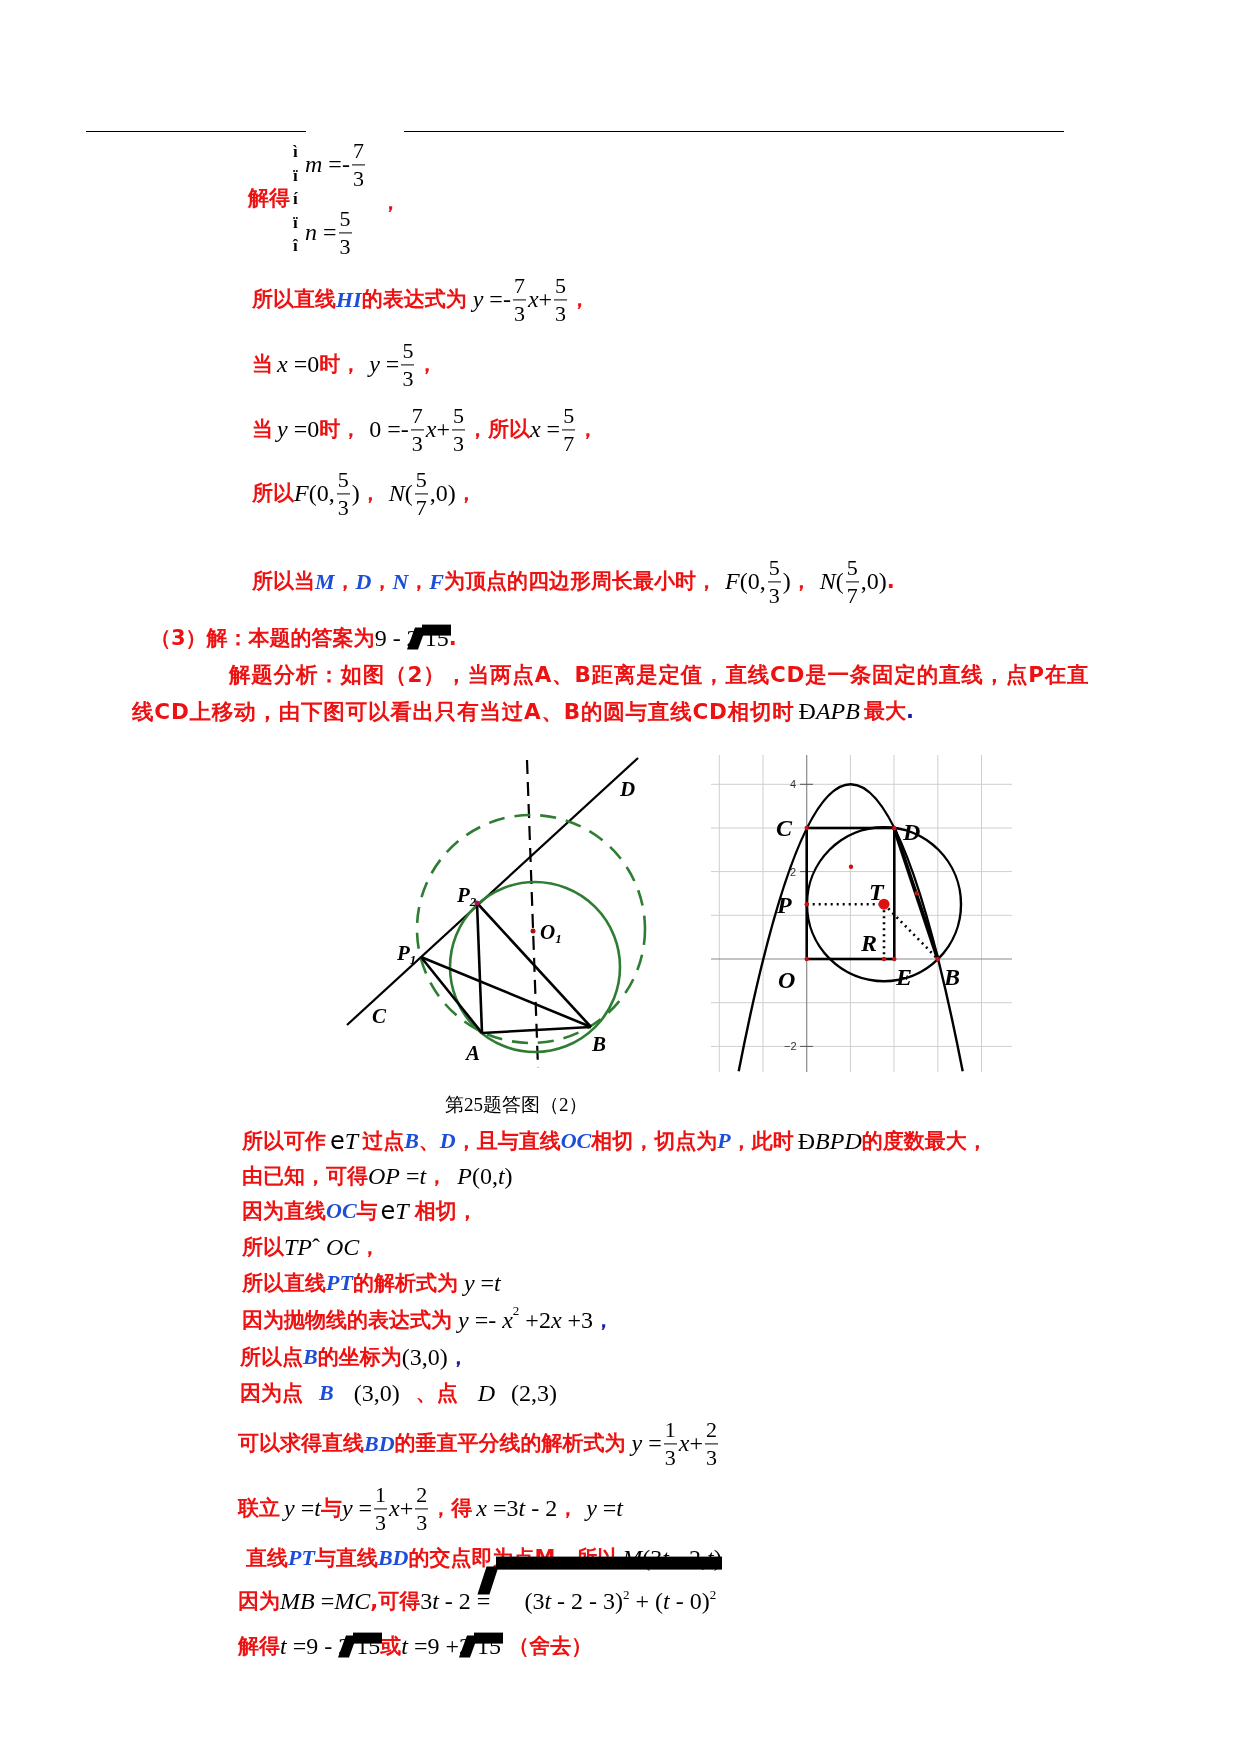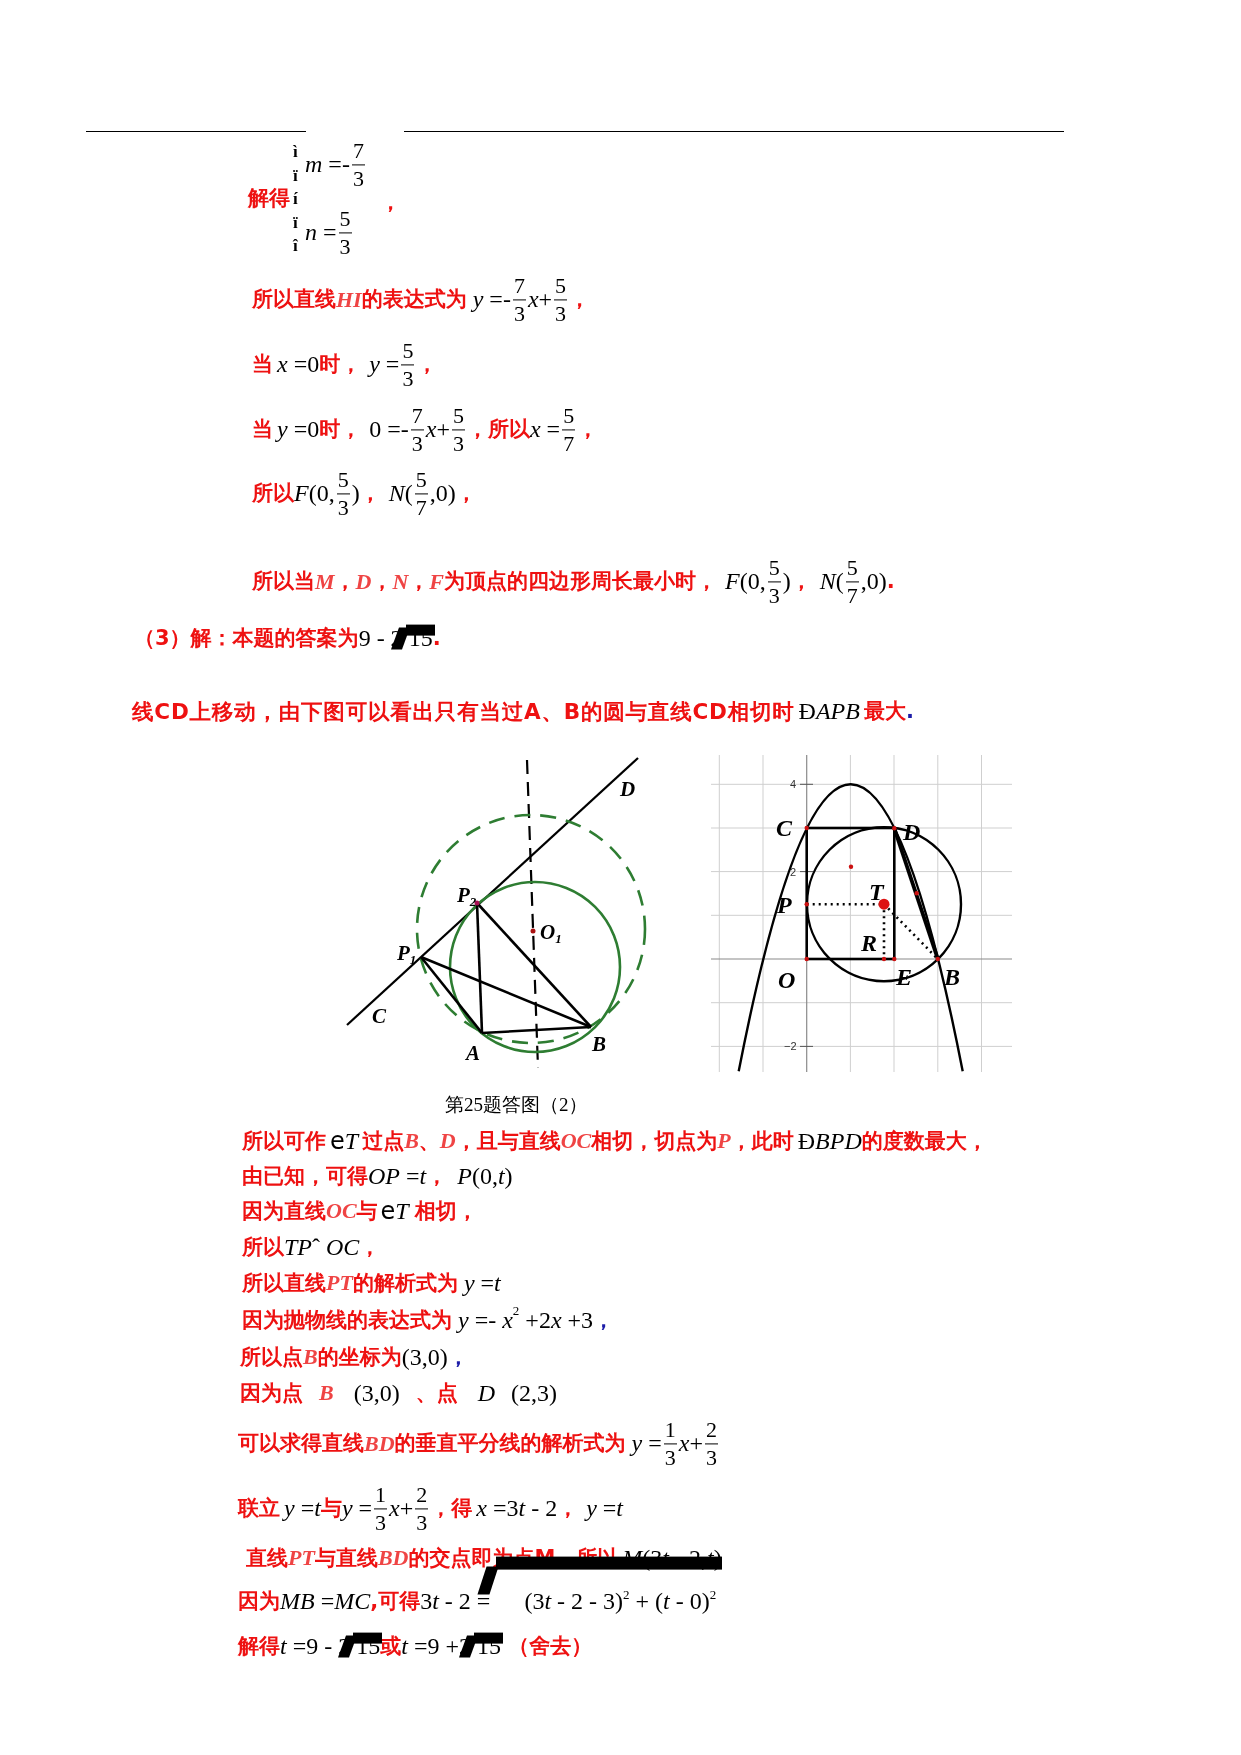--- a/index.html
+++ b/index.html
@@ -2,21 +2,21 @@
 <html><head>
 <meta charset="utf-8">
 <style>
   html,body{margin:0;padding:0;background:#ffffff;}
   #page{position:relative;width:1241px;height:1755px;background:#ffffff;overflow:hidden;}
   .rule{position:absolute;top:131px;height:1px;background:#000;}
   .abs{position:absolute;white-space:pre;}
   .ln{position:absolute;display:flex;align-items:center;transform:translateY(-50%);white-space:pre;}
   .ln>*{white-space:pre;}
   .cn{color:#ee1111;font-family:"DejaVu Sans",sans-serif;font-weight:bold;font-size:21px;line-height:1.2;}
-  .ci{color:#ef4444;font-family:"Liberation Serif",serif;font-weight:bold;font-style:italic;font-size:22px;}
+  .ci{color:#1d4ed8;font-family:"Liberation Serif",serif;font-weight:bold;font-style:italic;font-size:22px;}
   .mt{font-family:"Liberation Serif",serif;font-size:24px;color:#000;line-height:1.2;}
   .v{font-style:italic;}
   .sym{font-family:"DejaVu Sans",sans-serif;font-size:24px;color:#000;}
   .fr{display:inline-flex;flex-direction:column;align-items:center;font-family:"Liberation Serif",serif;font-size:22px;line-height:1.05;color:#000;margin:0 2px;}
   .fr .nu{border-bottom:1.6px solid #000;padding:0 1px 2px;}
   .fr .de{padding-top:2px;}
   .blue{color:#1c1ca8 !important;}
   .sup{font-size:13px;position:relative;top:-10px;}
   .brace{position:absolute;display:flex;flex-direction:column;font-family:"Liberation Serif",serif;font-weight:bold;font-size:17px;line-height:23.5px;color:#000;}
   .rad{position:relative;display:inline-block;margin-left:6px;}
@@ -129,27 +129,30 @@
     <span class="fr"><span class="nu">5</span><span class="de">3</span></span>
     <span class="mt">)</span>
     <span class="cn">，</span>
     <span class="mt v" style="margin-left:8px">N</span>
     <span class="mt">(</span>
     <span class="fr"><span class="nu">5</span><span class="de">7</span></span>
     <span class="mt">,0)</span>
     <span class="cn">.</span>
   </div>
 
-  <div class="ln" style="left:134px;top:638px;">
+  <div class="ln" style="left:150px;top:638px;">
     <span class="cn">（3）解：本题的答案为</span>
     <span class="mt">9 - 2</span>
     <span class="mt rad">15</span>
     <span class="cn">.</span>
   </div>
 
+  <div class="ln" style="left:229px;top:675px;">
+    <span class="cn" style="font-size:21.5px;letter-spacing:0.8px">解题分析：如图（2），当两点A、B距离是定值，直线CD是一条固定的直线，点P在直</span>
+  </div>
   <div class="ln" style="left:132px;top:711px;">
     <span class="cn" style="font-size:21.5px;letter-spacing:0.8px">线CD上移动，由下图可以看出只有当过A、B的圆与直线CD相切时</span>
     <span class="mt" style="margin-left:4px">Ð</span>
     <span class="mt v">APB</span>
     <span class="cn" style="margin-left:4px">最大</span>
     <span class="cn blue">.</span>
   </div>
 
   <svg class="fig" style="left:300px;top:740px;" width="380" height="340" viewBox="300 740 380 340">
     <line x1="347" y1="1025" x2="638" y2="758" stroke="#000" stroke-width="2.2"></line>

